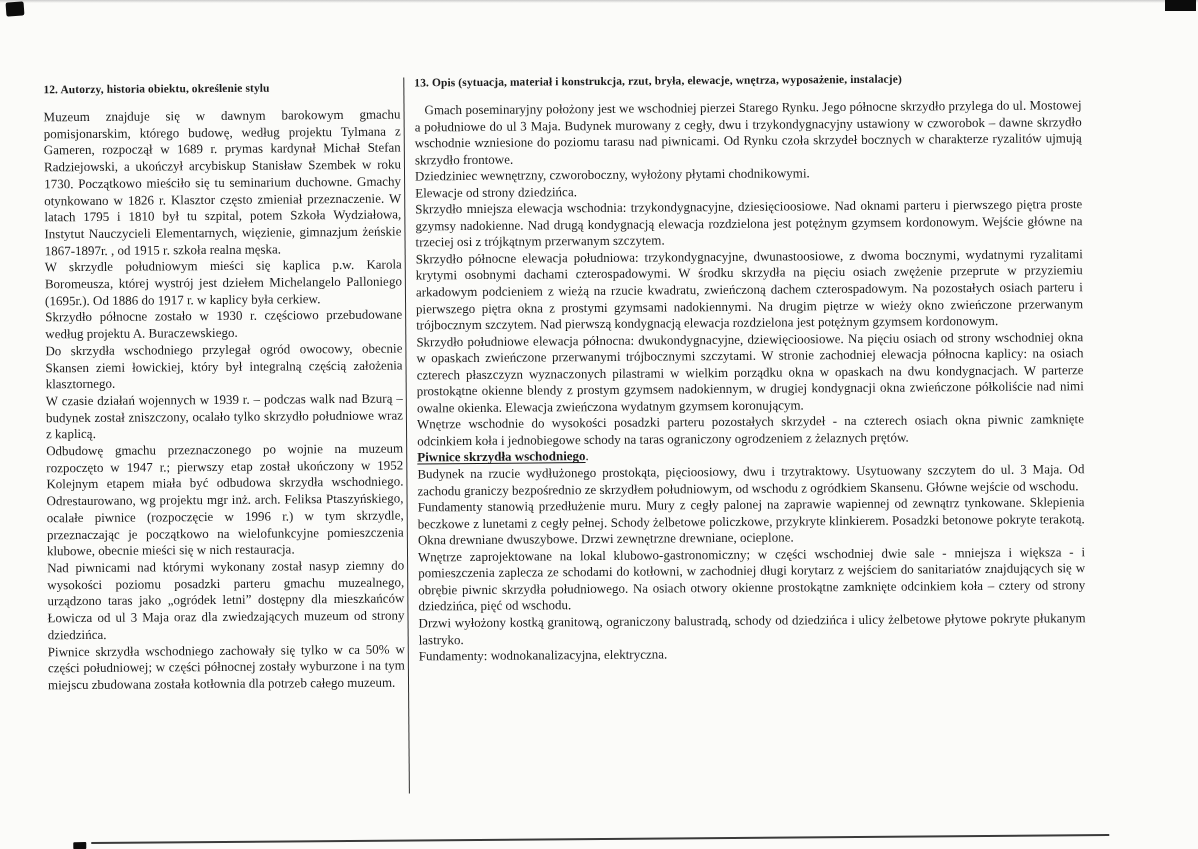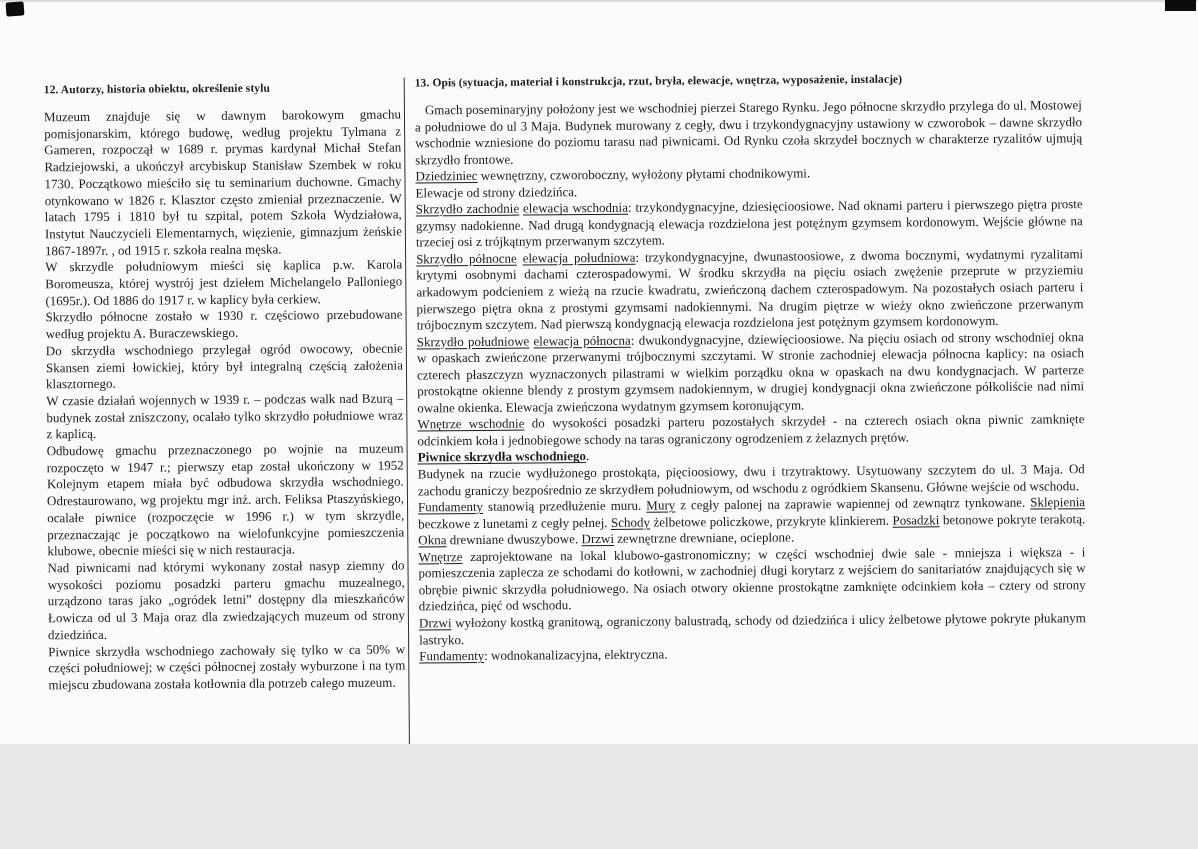--- a/index.html
+++ b/index.html
@@ -4,21 +4,21 @@
 <style>
   * { margin:0; padding:0; box-sizing:border-box; }
   html,body { width:1198px; height:849px; }
   body {
     font-family:"Liberation Serif", serif;
     background:#e9e9e7;
     overflow:hidden;
   }
   .scan {
     position:relative;
-    width:1198px; height:744px;
+    width:1198px; height:849px;
     background:var(--paper, #fbfbf9);
     color:var(--ink, #1b1b1b);
     overflow:hidden;
   }
   .scan::before {
     content:"";
     position:absolute; top:0; left:0; right:0; height:3px;
     background:linear-gradient(#cccccc, rgba(255,255,255,0));
     pointer-events:none;
   }
@@ -37,21 +37,21 @@
   .col-body {
     font-size:13px;
     text-align:justify;
   }
   .col-left  .col-body { line-height:16.7px; }
   .col-right .col-body { line-height:16.55px; }
 
   p.para { margin:0; }
   p.para.indent { text-indent:10px; }
 
-  span.u  { text-decoration:underline; text-underline-offset:2px;margin-top:12px; }
+  span.u  { text-underline-offset:2px;margin-top:12px; }
   span.bu { text-decoration:underline; text-underline-offset:2px; font-weight:700; }
 
   .divider {
     position:absolute; left:406px; top:76px;
     width:1.4px; height:716px;
     background:#2c2c2c;
   }
   .bottom-rule {
     position:absolute; left:88px; top:838px;
     width:1018px; height:1.5px;
@@ -88,21 +88,21 @@
     </div>
 
     <div class="divider"></div>
 
     <div class="col-right">
       <div class="col-header">13. Opis (sytuacja, materiał i konstrukcja, rzut, bryła, elewacje, wnętrza, wyposażenie, instalacje)</div>
       <div class="col-body">
           <p class="para indent"><span>Gmach poseminaryjny położony jest we wschodniej pierzei Starego Rynku. Jego północne skrzydło przylega do ul. Mostowej a południowe do ul 3 Maja. Budynek murowany z cegły, dwu i trzykondygnacyjny ustawiony w czworobok – dawne skrzydło wschodnie wzniesione do poziomu tarasu nad piwnicami. Od Rynku czoła skrzydeł bocznych w charakterze ryzalitów ujmują skrzydło frontowe.</span></p>
           <p class="para"><span class="u">Dziedziniec</span><span> wewnętrzny, czworoboczny, wyłożony płytami chodnikowymi.</span></p>
           <p class="para"><span>Elewacje od strony dziedzińca.</span></p>
-          <p class="para"><span class="u">Skrzydło zachodnie</span><span> </span><span class="u">elewacja wschodnia</span><span>: trzykondygnacyjne, dziesięcioosiowe. Nad oknami parteru i pierwszego piętra proste gzymsy nadokienne. Nad drugą kondygnacją elewacja rozdzielona jest potężnym gzymsem kordonowym. Wejście główne na trzeciej osi z trójkątnym przerwanym szczytem.</span></p>
+          <p class="para"><span class="u">Skrzydło mniejsza</span><span> </span><span class="u">elewacja wschodnia</span><span>: trzykondygnacyjne, dziesięcioosiowe. Nad oknami parteru i pierwszego piętra proste gzymsy nadokienne. Nad drugą kondygnacją elewacja rozdzielona jest potężnym gzymsem kordonowym. Wejście główne na trzeciej osi z trójkątnym przerwanym szczytem.</span></p>
           <p class="para"><span class="u">Skrzydło północne</span><span> </span><span class="u">elewacja południowa</span><span>: trzykondygnacyjne, dwunastoosiowe, z dwoma bocznymi, wydatnymi ryzalitami krytymi osobnymi dachami czterospadowymi. W środku skrzydła na pięciu osiach zwężenie przeprute w przyziemiu arkadowym podcieniem  z wieżą na rzucie kwadratu, zwieńczoną dachem czterospadowym. Na pozostałych osiach  parteru i pierwszego piętra okna z prostymi gzymsami nadokiennymi. Na drugim piętrze w wieży okno zwieńczone przerwanym trójbocznym szczytem. Nad pierwszą kondygnacją elewacja rozdzielona jest potężnym gzymsem kordonowym.</span></p>
           <p class="para"><span class="u">Skrzydło południowe</span><span> </span><span class="u">elewacja północna</span><span>: dwukondygnacyjne, dziewięcioosiowe. Na pięciu osiach od strony wschodniej okna w opaskach zwieńczone przerwanymi trójbocznymi szczytami.  W stronie zachodniej elewacja północna kaplicy: na osiach czterech płaszczyzn wyznaczonych pilastrami w wielkim porządku okna w opaskach na dwu kondygnacjach. W parterze prostokątne okienne blendy z prostym gzymsem nadokiennym, w drugiej kondygnacji okna zwieńczone półkoliście nad nimi owalne okienka. Elewacja zwieńczona wydatnym gzymsem koronującym.</span></p>
           <p class="para"><span class="u">Wnętrze wschodnie</span><span> do wysokości posadzki parteru pozostałych skrzydeł  - na czterech osiach okna piwnic zamknięte odcinkiem koła i jednobiegowe schody na taras ograniczony ogrodzeniem z żelaznych prętów.</span></p>
           <p class="para"><span class="bu">Piwnice skrzydła wschodniego</span><span>.</span></p>
           <p class="para"><span>Budynek na rzucie wydłużonego prostokąta, pięcioosiowy, dwu i trzytraktowy.  Usytuowany szczytem do ul. 3 Maja. Od zachodu graniczy bezpośrednio ze skrzydłem południowym, od wschodu z ogródkiem Skansenu. Główne wejście od wschodu.</span></p>
           <p class="para"><span class="u">Fundamenty</span><span> stanowią przedłużenie muru. </span><span class="u">Mury</span><span> z cegły palonej na zaprawie wapiennej od zewnątrz tynkowane. </span><span class="u">Sklepienia</span><span> beczkowe z lunetami z cegły pełnej. </span><span class="u">Schody</span><span> żelbetowe policzkowe, przykryte klinkierem. </span><span class="u">Posadzki</span><span> betonowe pokryte terakotą. </span><span class="u">Okna</span><span> drewniane dwuszybowe. </span><span class="u">Drzwi</span><span> zewnętrzne drewniane, ocieplone.</span></p>
           <p class="para"><span class="u">Wnętrze</span><span> zaprojektowane na lokal klubowo-gastronomiczny; w części wschodniej dwie sale - mniejsza i większa -  i pomieszczenia zaplecza ze schodami do kotłowni,  w zachodniej długi korytarz z wejściem do sanitariatów znajdujących się w obrębie piwnic skrzydła południowego. Na osiach otwory okienne prostokątne zamknięte odcinkiem koła – cztery od strony dziedzińca, pięć od wschodu.</span></p>
           <p class="para"><span class="u">Drzwi</span><span> wyłożony kostką granitową, ograniczony balustradą, schody od dziedzińca i ulicy żelbetowe płytowe pokryte płukanym lastryko.</span></p>
           <p class="para"><span class="u">Fundamenty</span><span>: wodnokanalizacyjna, elektryczna.</span></p>
         </div>

